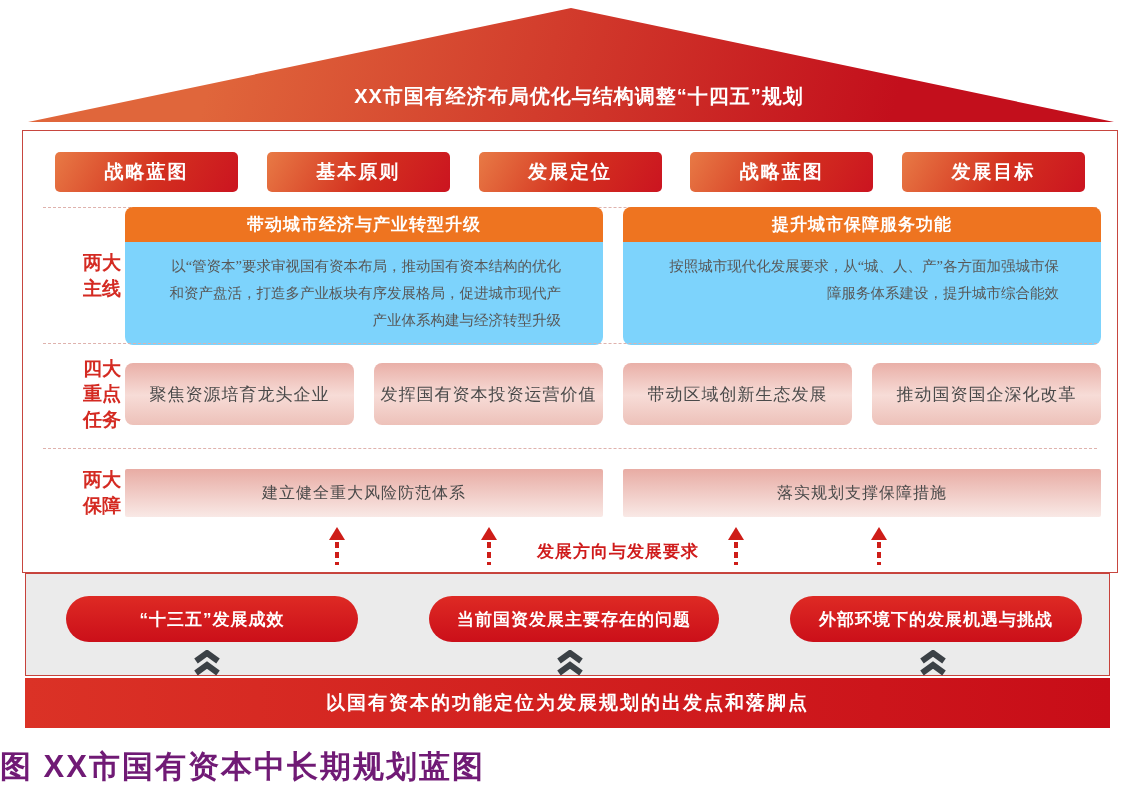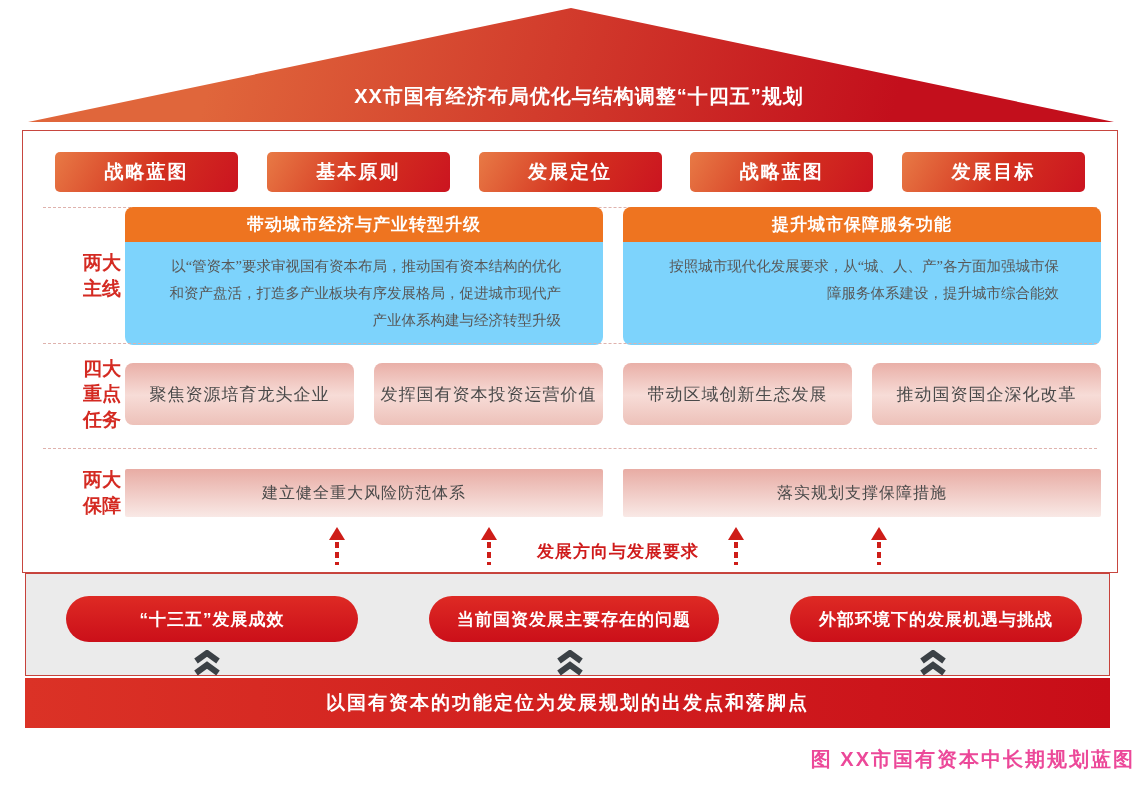--- a/index.html
+++ b/index.html
@@ -73,22 +73,22 @@
 
   .chevrons { position:absolute; top:650px; width:28px; height:26px; z-index:3; }
   .chev-1 { left:193px; } .chev-2 { left:556px; } .chev-3 { left:919px; }
 
   
   .redbar { position:absolute; left:25px; top:678px; width:1085px; height:50px;
             background:linear-gradient(90deg,#DB3226 0%,#C80D18 100%);
             display:flex; align-items:center; justify-content:center;
             color:#ffffff; font-size:19px; font-weight:bold; letter-spacing:2px; }
 
-  .caption { position:absolute; top:746px; left:0; right:0; text-align:right;
-             color:#ec4899; font-size:20px; font-weight:bold; letter-spacing:2px; }
+  .caption { position:absolute; top:746px; left:0; right:0; text-align:left;
+             color:#701a75; font-size:31px; font-weight:bold; letter-spacing:2px; }
 </style>
 </head>
 <body>
 
 <div class="stage">
 
   <div class="wm" style="left:130px; top:300px;">中大咨询集团</div>
   <div class="wm" style="left:640px; top:330px;">中大咨询集团</div>
 
   <div class="roof">

